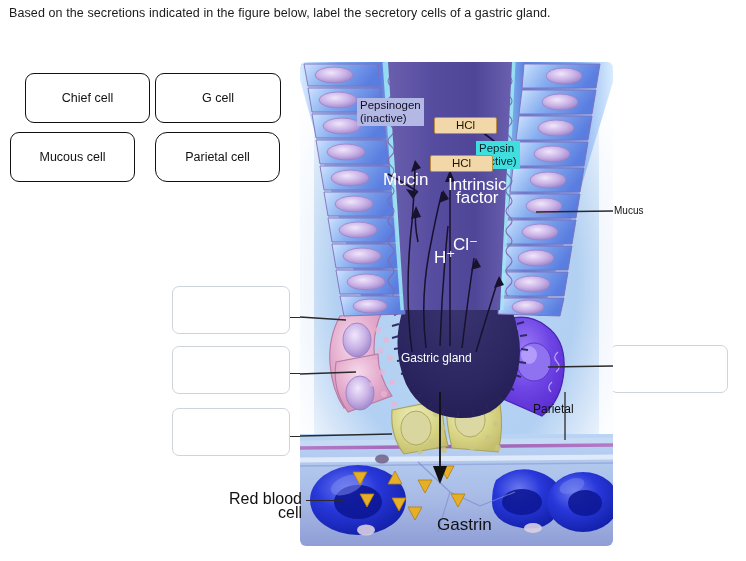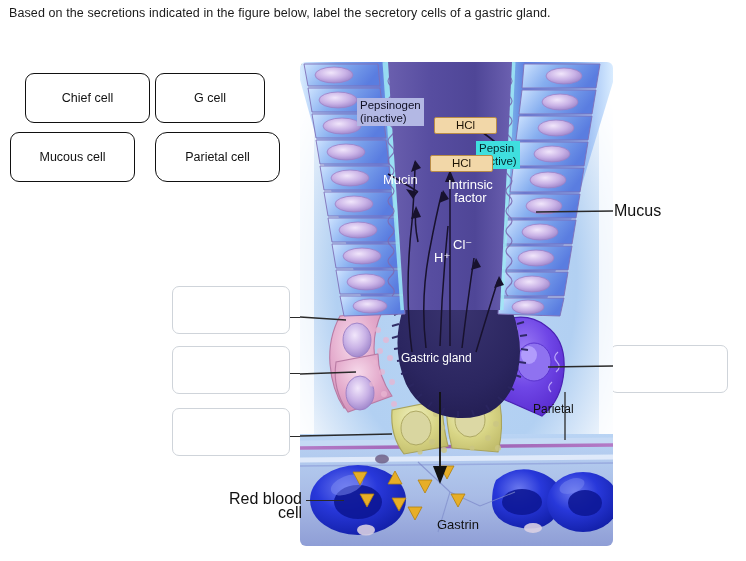--- a/index.html
+++ b/index.html
@@ -24,21 +24,21 @@
     position:absolute;border:1px solid #cfd4da;border-radius:7px;
     background:#fff;box-sizing:border-box;
   }
   
   #figure{
     position:absolute;left:300px;top:62px;width:313px;height:364px;
     overflow:visible;
   }
   #figure svg{display:block;}
   .lbl{
-    position:absolute;font-size:13px;line-height:12.6px;white-space:pre;
+    position:absolute;font-size:17px;line-height:12.6px;white-space:pre;
   }
   .lbl-dark{color:#111;}
   .lbl-white{color:#ffffff;}
   .chip{
     position:absolute;font-size:11.5px;line-height:13px;white-space:pre;
     padding:1px 3px;box-sizing:border-box;
   }
   .chip-pepsinogen{background:#b3b8e4;color:#101024;}
   .chip-pepsin{background:#3fdfdf;color:#04262b;}
   .chip-hcl{
@@ -49,21 +49,21 @@
 </style>
 </head>
 <body>
 
 <div id="prompt">Based on the secretions indicated in the figure below, label the secretory cells of a gastric gland.</div>
 
 <div>
   <div class="bank-box" style="left:25px;top:73px;width:125px;height:50px;">
     <span>Chief cell</span>
   </div>
-  <div class="bank-box" style="left:155px;top:73px;width:110px;height:50px;">
+  <div class="bank-box" style="left:155px;top:73px;width:126px;height:50px;">
     <span>G cell</span>
   </div>
   <div class="bank-box" style="left:10px;top:132px;width:125px;height:50px;">
     <span>Mucous cell</span>
   </div>
   <div class="bank-box" style="left:155px;top:132px;width:125px;height:50px;border-radius:12px;">
     <span>Parietal cell</span>
   </div>
 </div>
 
@@ -398,17 +398,17 @@
   <div class="chip chip-hcl" style="left:130px;top:93px;">HCl</div>
   <div class="lbl lbl-white" style="left:83px;top:112px;">Mucin</div>
   <div class="lbl lbl-white" style="left:148px;top:117px;text-align:center;">Intrinsic
 factor</div>
   <div class="lbl lbl-white" style="left:153px;top:177px;">Cl⁻</div>
   <div class="lbl lbl-white" style="left:134px;top:190px;">H⁺</div>
   <div class="lbl lbl-white" style="left:101px;top:290px;font-size:12px;">Gastric gland</div>
   <div class="lbl lbl-dark" style="left:137px;top:457px;">Gastrin</div>
 </div>
 
-<div class="lbl lbl-dark" style="position:absolute;left:614px;top:205px;font-size:16px;">Mucus</div>
+<div class="lbl lbl-dark" style="position:absolute;left:614px;top:205px;font-size:10px;">Mucus</div>
 <div class="lbl lbl-dark" style="position:absolute;left:533px;top:403px;font-size:12px;">Parietal</div>
 <div class="lbl lbl-dark" style="position:absolute;left:222px;top:492px;font-size:16px;line-height:14px;text-align:right;width:80px;">Red blood
 cell</div>
 <div class="leader" style="left:306px;top:500px;width:38px;"></div>
 
 </body></html>

